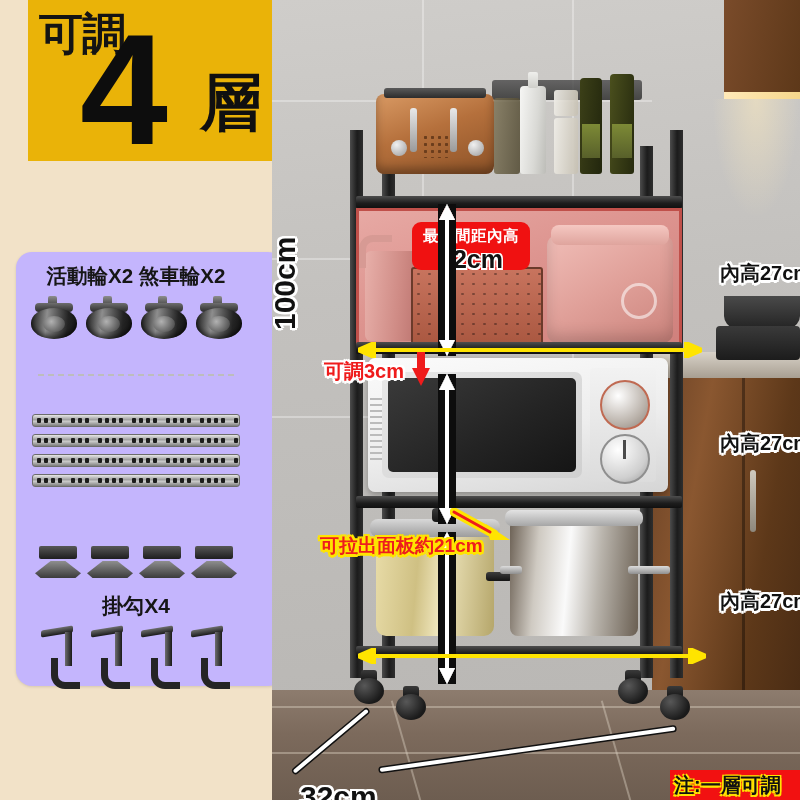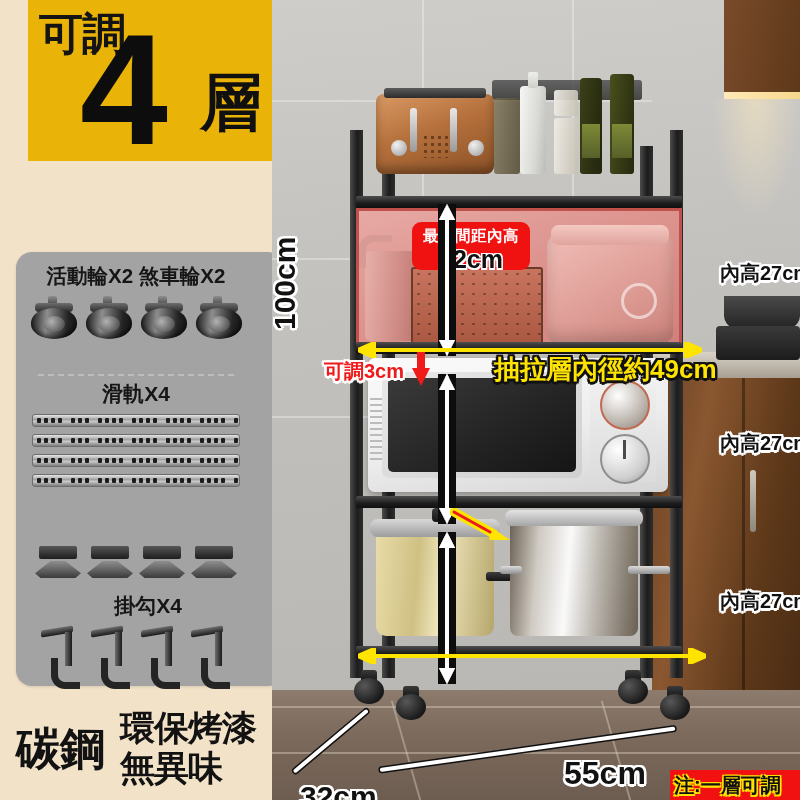--- a/index.html
+++ b/index.html
@@ -21,28 +21,28 @@
     color:#0d0d0d;line-height:1;letter-spacing:-6px;}
   .hdr-ceng{position:absolute;left:172px;top:72px;font-size:62px;font-weight:bold;
     color:#101010;line-height:1;}
   .hdr-band{position:absolute;left:0;top:161px;width:272px;height:63px;
     background:#9d5a22;}
   .hdr-band span{position:absolute;left:50%;top:50%;transform:translate(-50%,-50%);
     font-size:46px;font-weight:bold;color:#ffffff;white-space:nowrap;letter-spacing:2px;
     text-shadow:2px 2px 0 rgba(70,30,5,.45);}
 
   .parts-card{position:absolute;left:16px;top:252px;width:268px;height:434px;
-    background:#a3a3a3;border-radius:16px;box-shadow:0 1px 3px rgba(0,0,0,.12);}
+    background:#c4b5fd;border-radius:16px;box-shadow:0 1px 3px rgba(0,0,0,.12);}
 
   .parts-title{text-align:center;font-size:21px;font-weight:bold;color:#161616;
     white-space:nowrap;}
   .t-wheels{position:absolute;left:0;top:10px;width:240px;font-size:20.5px;}
   .t-rail{position:absolute;left:0;top:128px;width:240px;}
   .t-pad{position:absolute;left:0;top:262px;width:240px;}
-  .t-hook{position:absolute;left:12px;top:340px;width:240px;}
+  .t-hook{position:absolute;left:0;top:340px;width:240px;}
 
   .divider{position:absolute;left:22px;width:196px;border-top:2px dashed #bdbdbd;}
   .d1{top:122px;}
 
   .row{position:absolute;display:flex;justify-content:center;align-items:flex-end;}
   .r-wheels{left:8px;top:44px;width:224px;gap:3px;}
   .r-rails{left:12px;top:162px;width:216px;flex-direction:column;align-items:center;gap:7px;}
   .r-pads{left:14px;top:294px;width:212px;gap:6px;}
   .r-hooks{left:16px;top:374px;width:208px;gap:10px;}
 
@@ -335,21 +335,20 @@
         <div class="caster">
             <div class="stem"></div>
             <div class="plate"></div>
             <div class="wheel"></div>
             <div class="hub"></div>
           </div>
       </div>
 
       <div class="divider d1"></div>
 
-      <div class="parts-title t-rail">滑軌X4</div>
       <div class="row r-rails">
         <div class="rail">
             <i></i>
             <i></i>
             <i></i>
             <i></i>
             <i class="gap"></i>
             <i></i>
             <i></i>
             <i class="gap"></i>
@@ -487,25 +486,20 @@
             <div class="curve"></div>
           </div>
         <div class="hook">
             <div class="arm"></div>
             <div class="down"></div>
             <div class="curve"></div>
           </div>
       </div>
     </div>
 
-    <div class="mat-wrap">
-      <div class="mat-steel">碳鋼</div>
-      <div class="mat-l1">環保烤漆</div>
-      <div class="mat-l2">無異味</div>
-    </div>
   </div>
 
   <div class="scene">
     <div class="wall"></div>
     <div class="tileline" style="left:0;top:100px;width:380px;height:2px;"></div>
     <div class="tileline" style="left:0;top:258px;width:380px;height:2px;"></div>
     <div class="tileline" style="left:0;top:416px;width:380px;height:2px;"></div>
     <div class="tileline" style="left:150px;top:0;width:2px;height:420px;"></div>
     <div class="tileline" style="left:300px;top:0;width:2px;height:420px;"></div>
 
@@ -667,51 +661,50 @@
 
     <div class="harr" style="left:86px;top:342px;width:344px;">
       <svg width="344" height="16">
           <g stroke="#ffe400" stroke-width="4" fill="#ffe400">
         <line x1="14" y1="8" x2="330" y2="8"></line>
             <polygon points="0,8 16,1 16,15"></polygon>
             <polygon points="344,8 328,1 328,15"></polygon>
           </g>
         </svg>
     </div>
-    <div class="ann stroke-black-y lbl-draw">抽拉層內徑約49cm</div>
 
     <div class="harr" style="left:86px;top:648px;width:348px;">
       <svg width="348" height="16">
           <g stroke="#ffe400" stroke-width="4" fill="#ffe400">
         <line x1="14" y1="8" x2="334" y2="8"></line>
             <polygon points="0,8 16,1 16,15"></polygon>
             <polygon points="348,8 332,1 332,15"></polygon>
           </g>
         </svg>
     </div>
 
     <div class="ann stroke-white-r lbl-adj">可調3cm</div>
     <div style="position:absolute;left:140px;top:352px;">
       <svg width="18" height="34">
           <polygon points="9,34 0,16 5,16 5,0 13,0 13,16 18,16" fill="#ef1b1b"></polygon>
         </svg>
     </div>
 
+    <div class="ann stroke-y-r lbl-pull">可拉出面板約21cm</div>
     <div style="position:absolute;left:178px;top:508px;">
       <svg width="64" height="40">
           <g>
             <line x1="4" y1="4" x2="44" y2="26" stroke="#ffe400" stroke-width="9" stroke-linecap="round"></line>
       <polygon points="60,32 36,16 40,32" fill="#ffe400"></polygon>
       <line x1="4" y1="4" x2="40" y2="24" stroke="#ef1b1b" stroke-width="3" stroke-linecap="round"></line>
           </g>
         </svg>
     </div>
 
     <div class="dimline" style="left:22px;top:770px;width:96px;transform:rotate(-40deg);"></div>
     <div class="dimline" style="left:108px;top:768px;width:298px;transform:rotate(-8deg);"></div>
     <div class="ann stroke-white lbl-32cm">32cm</div>
-    <div class="ann stroke-white lbl-55cm">55cm</div>
 
     <div class="note">
       <span>注:一層可調整</span>
     </div>
   </div>
 </div>
 
 </body></html>

